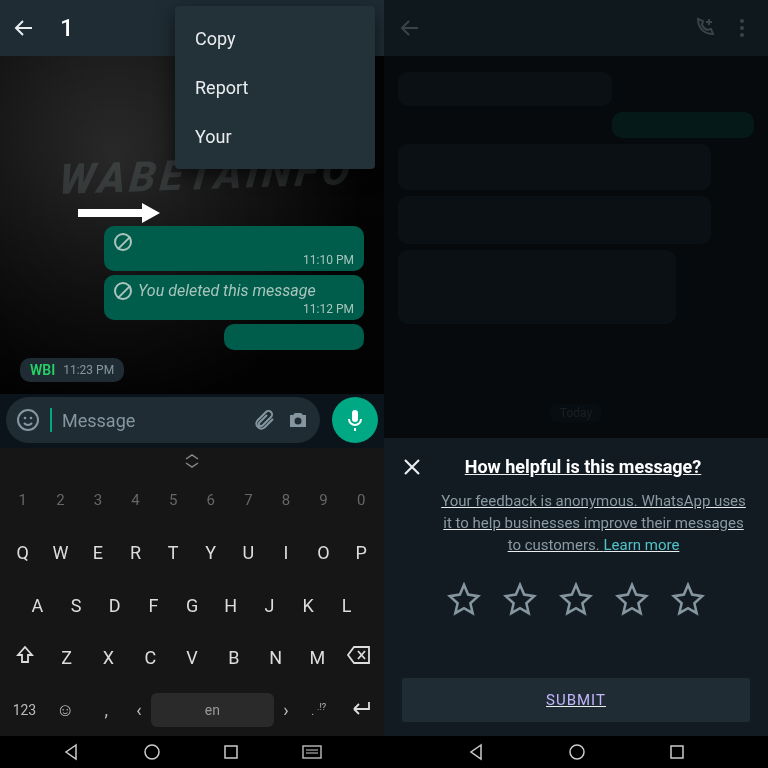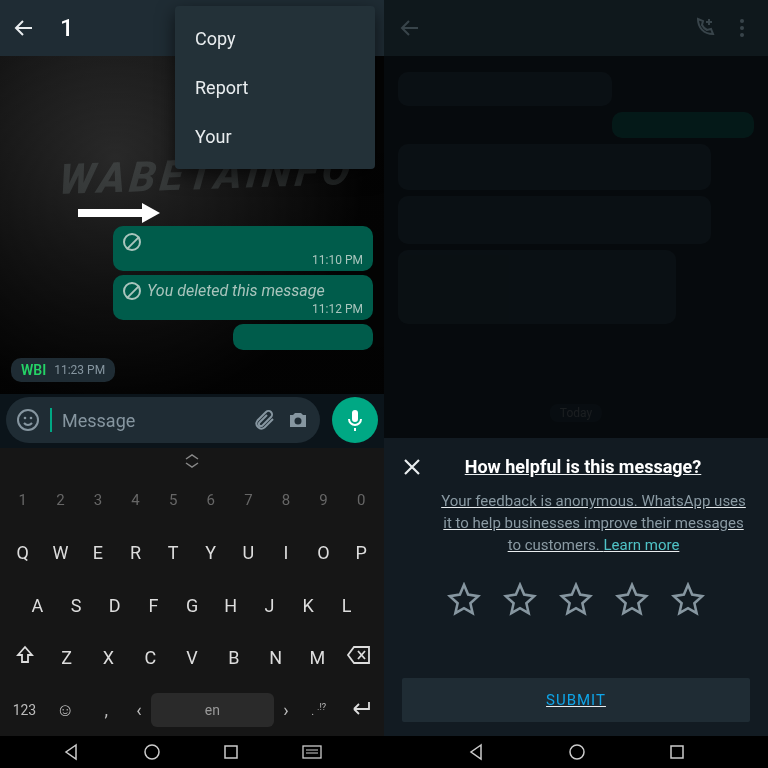--- a/index.html
+++ b/index.html
@@ -49,21 +49,21 @@
   .arrow-annot {
     position:absolute; top:150px; left:78px; width:90px; height:14px; z-index:5;
   }
   .arrow-annot .shaft { background:#fff; height:8px; width:70px; position:absolute; top:3px; }
   .arrow-annot .head {
     width:0;height:0;border-top:10px solid transparent;border-bottom:10px solid transparent;
     border-left:18px solid #fff; position:absolute; left:64px; top:-3px;
   }
 
   .bubbles { position:absolute; bottom:8px; right:8px; left:8px; z-index:3; }
-  .bub { max-width: 260px; border-radius: 10px; padding: 6px 10px 4px 10px; margin: 4px 3px; }
+  .bub { max-width: 260px; border-radius: 10px; padding: 6px 10px 4px 10px; margin: 4px 12px; }
   .bub.out { background:#005c4b; margin-left:auto; }
   .bub .del { color:#a9c5bd; font-style:italic; display:flex; align-items:center; gap:6px; font-size:16px;}
   .bub .time { font-size:12px; color:#a9c5bd; text-align:right; padding-top:2px;}
   .bub.out.tiny { width:140px; height:26px; }
   .bub.in { background:#1f2c34; display:inline-flex; align-items:center; gap:8px; padding:4px 10px;}
   .bub.in .sender { color:#25d366; font-size:14px; font-weight:600;}
   .bub.in .time { color:#8696a0; font-size:12px; padding:0;}
   .nosymbol { width:18px;height:18px;border:2px solid #a9c5bd;border-radius:50%;position:relative;}
   .nosymbol::after{content:"";position:absolute;width:2px;height:18px;background:#a9c5bd;left:7px;top:-1px;transform:rotate(45deg);}
 
@@ -123,21 +123,21 @@
   .sheet .sub { margin-top:14px; font-size:15px; color:#8a9aa3; text-align:center; line-height:1.45;margin-left:35px;}
   .sheet .sub .link { color:#4fc3c7;}
   .stars { display:flex; gap:22px; margin-top:26px;}
   .star {
     width:34px; height:34px; position:relative;
   }
   .star svg { width:34px; height:34px; }
   .submit {
     margin-top:auto; width:100%; height:44px; background:#1f2c34;
     display:flex; align-items:center; justify-content:center;
-    color:#0ea5e9; letter-spacing:1px; font-size:15px; border-radius:2px;
+    color:#c4b5fd; letter-spacing:1px; font-size:15px; border-radius:2px;
   }
 
   .navbar-r {
     position:absolute; bottom:0; left:0; right:0; height:32px;
     background:#000; display:flex; align-items:center; justify-content:space-evenly;
   }
 
   .svg-stroke { stroke:#e9edef; stroke-width:2; fill:none; }
   .svg-stroke-dim { stroke:#8696a0; stroke-width:2; fill:none; }
 </style>

